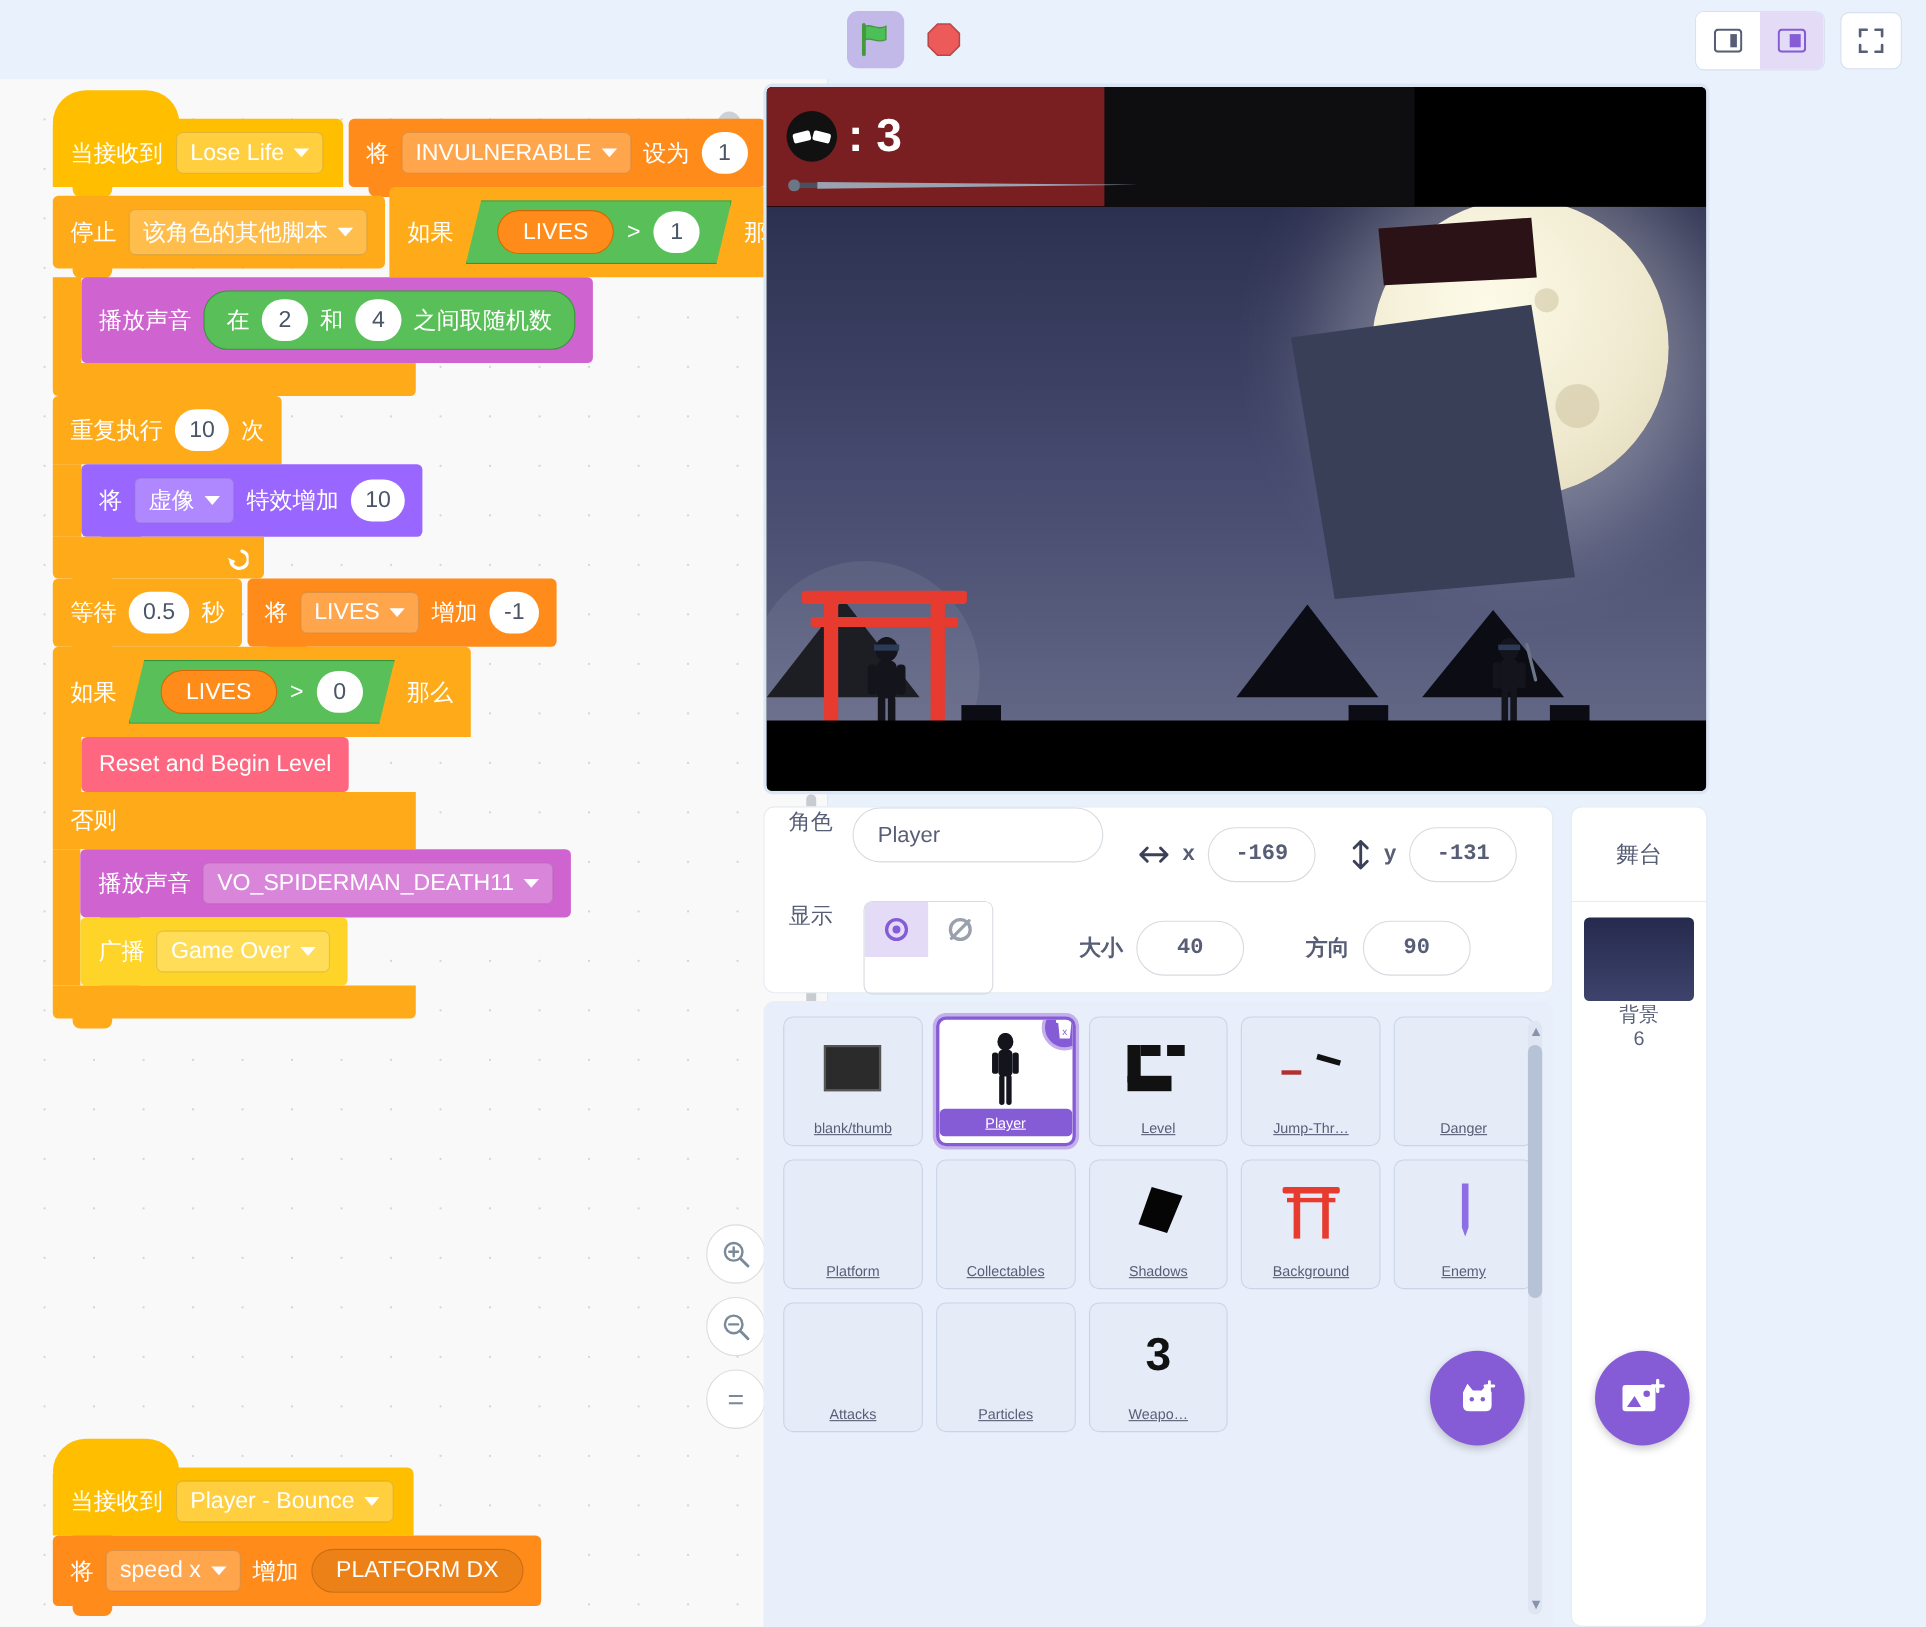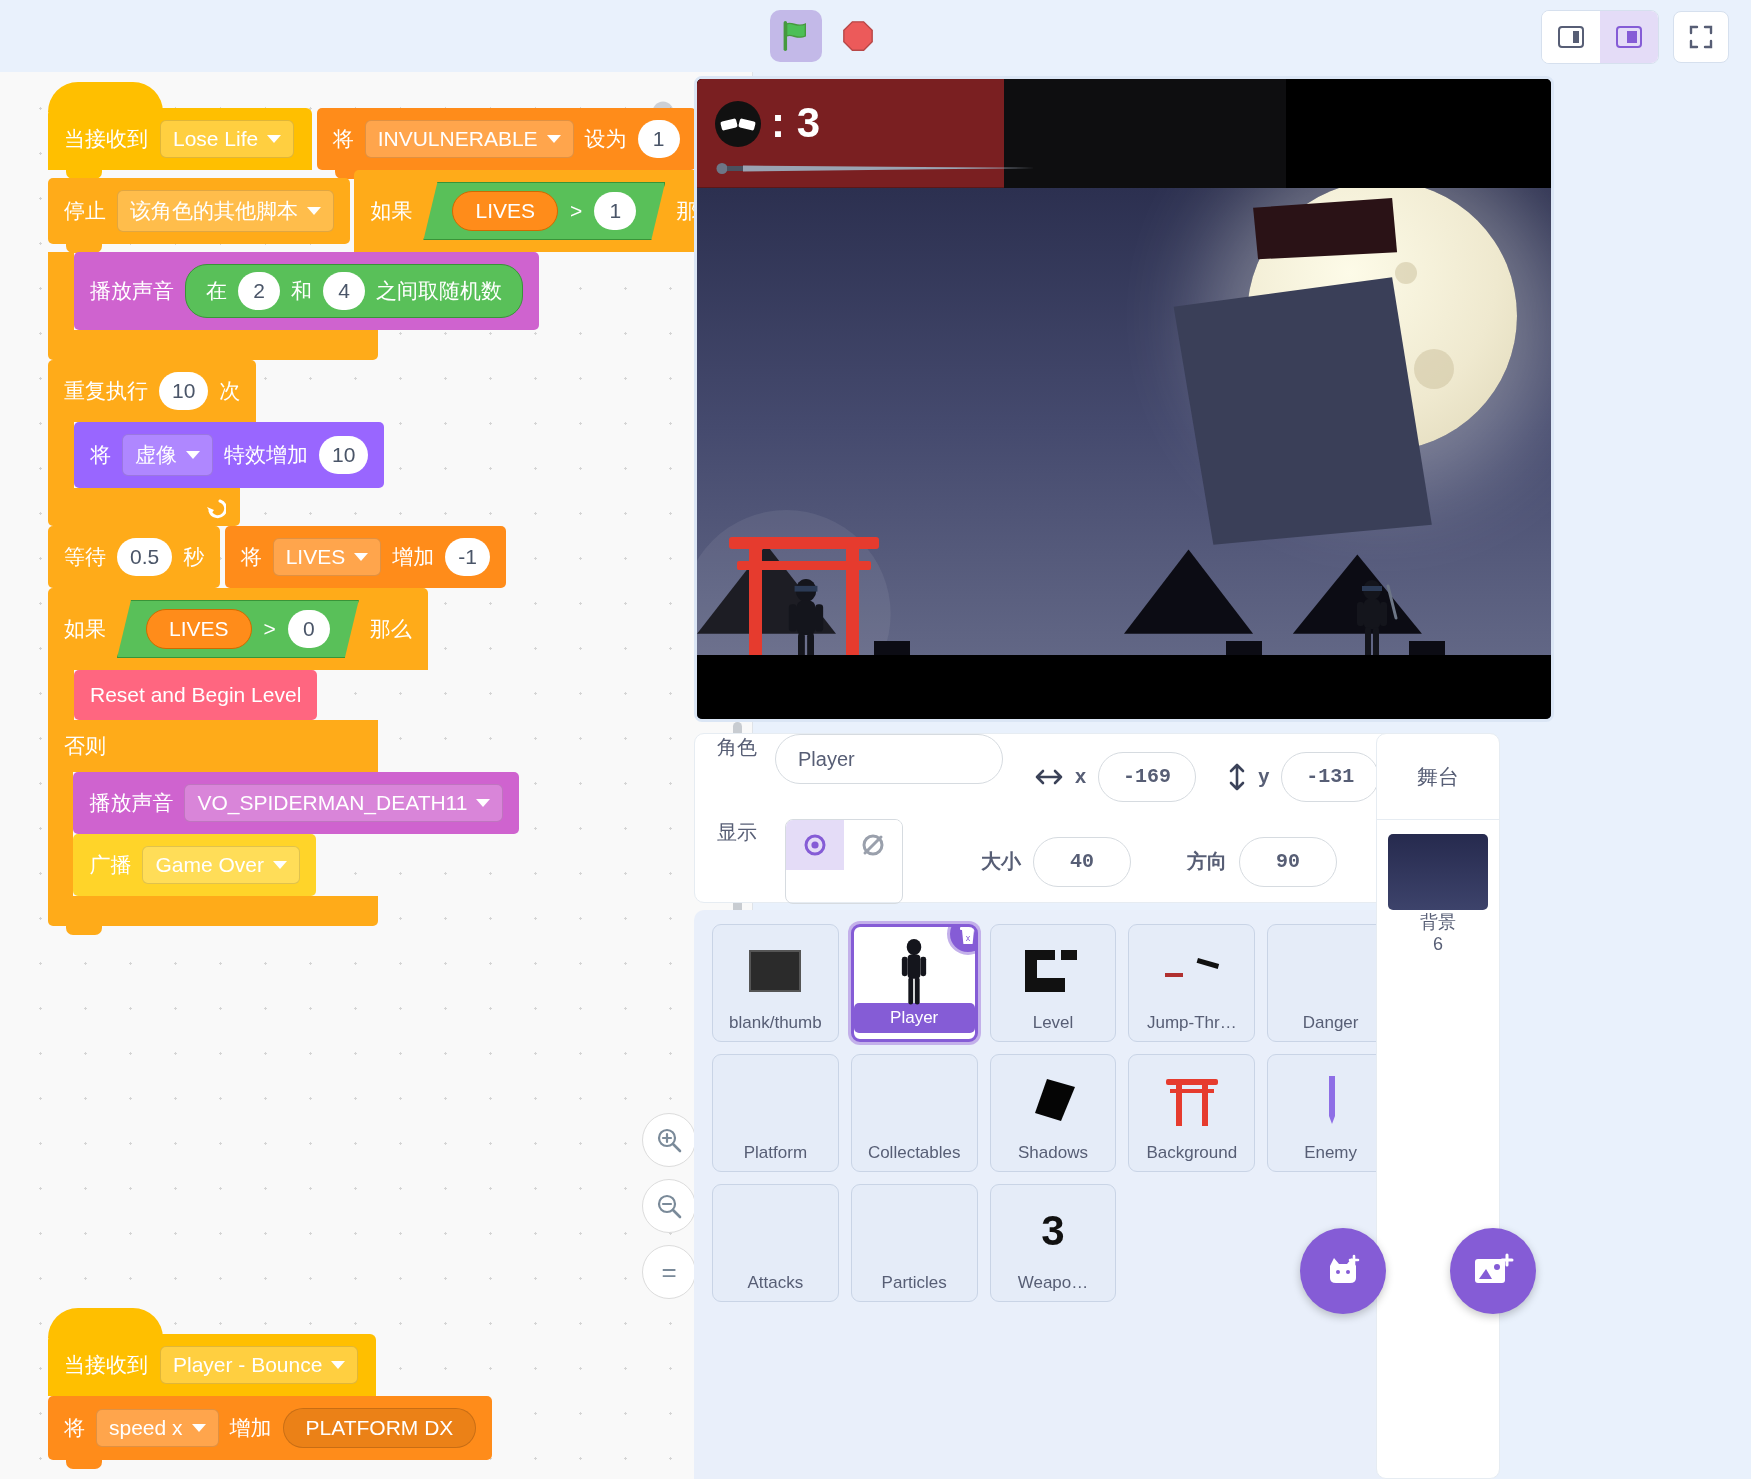--- a/index.html
+++ b/index.html
@@ -168,22 +168,22 @@
   .sprite-tile {
     height: 118px; background: #e5ecf8; border: 1px solid #c9d4e6; border-radius: 9px;
     display: flex; flex-direction: column; align-items: center; justify-content: flex-end;
     padding-bottom: 6px; cursor: pointer; position: relative; overflow: hidden;
   }
   .sprite-tile.selected {
     background: #fff; border: 3px solid #855cd6; box-shadow: 0 0 0 3px #c3b0ea;
   }
   .sprite-thumb { position: absolute; top: 8px; left: 0; right: 0; height: 76px; display: flex; align-items: center; justify-content: center; }
   .sprite-name {
-    font-size: 17px; color: #575e75; max-width: 100%; overflow: hidden; text-overflow: ellipsis;
-    white-space: nowrap; padding: 2px 6px; border-radius: 5px;
+    font-size: 13px; color: #575e75; max-width: 100%; overflow: hidden; text-overflow: ellipsis;
+    white-space: nowrap; padding: 2px 6px; border-radius: 5px; text-decoration: underline;
   }
   .sprite-tile.selected .sprite-name { background: #855cd6; color: #fff; width: 100%; text-align: center; padding: 5px 0; }
   .del-badge {
     position: absolute; right: -14px; top: -14px; width: 42px; height: 42px; border-radius: 50%;
     background: #855cd6; border: 3px solid #c3b0ea; display: flex; align-items: center; justify-content: center;
     cursor: pointer; z-index: 5;
   }
   .list-scrollbar {
     position: absolute; right: 10px; top: 18px; width: 13px; height: 540px; background: #dfe6f2; border-radius: 7px;
   }
@@ -191,21 +191,21 @@
   .scroll-arrow { position: absolute; left: 1px; color: #8894ab; font-size: 13px; }
 
   .add-sprite-btn {
     position: absolute; left: 1300px; top: 1228px; width: 86px; height: 86px; border-radius: 50%;
     background: #855cd6; display: flex; align-items: center; justify-content: center; cursor: pointer;
     box-shadow: 0 3px 8px rgba(0,0,0,.22); z-index: 20;
   }
 
   
   .stage-panel {
-    position: absolute; left: 1376px; top: 733px; width: 124px; height: 746px;
+    position: absolute; left: 1428px; top: 733px; width: 124px; height: 746px;
     background: #fff; border-radius: 10px; border:1px solid #e6ecf2;
   }
   .stage-panel-head { height: 86px; display: flex; align-items: center; justify-content: center;
     border-bottom: 1px solid #e6ecf2; font-size: 21px; color: #575e75; }
   .stage-thumb-box { padding: 14px 12px; display: flex; flex-direction: column; align-items: center; }
   .stage-thumb { width: 100px; height: 76px; border-radius: 5px;
     background: linear-gradient(180deg, #262a4e 0%, #3d436b 100%); }
   .stage-caption { font-size: 18px; color: #575e75; }
   .stage-count { font-size: 18px; color: #575e75; }
   .add-bg-btn {

